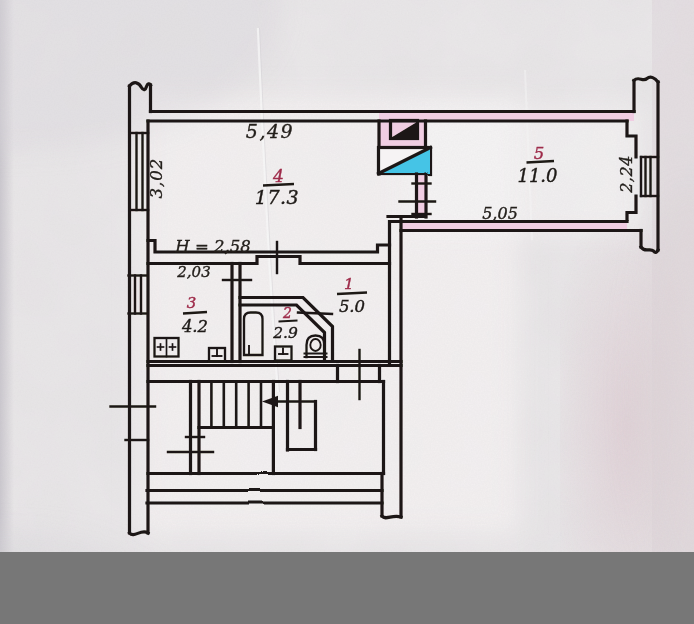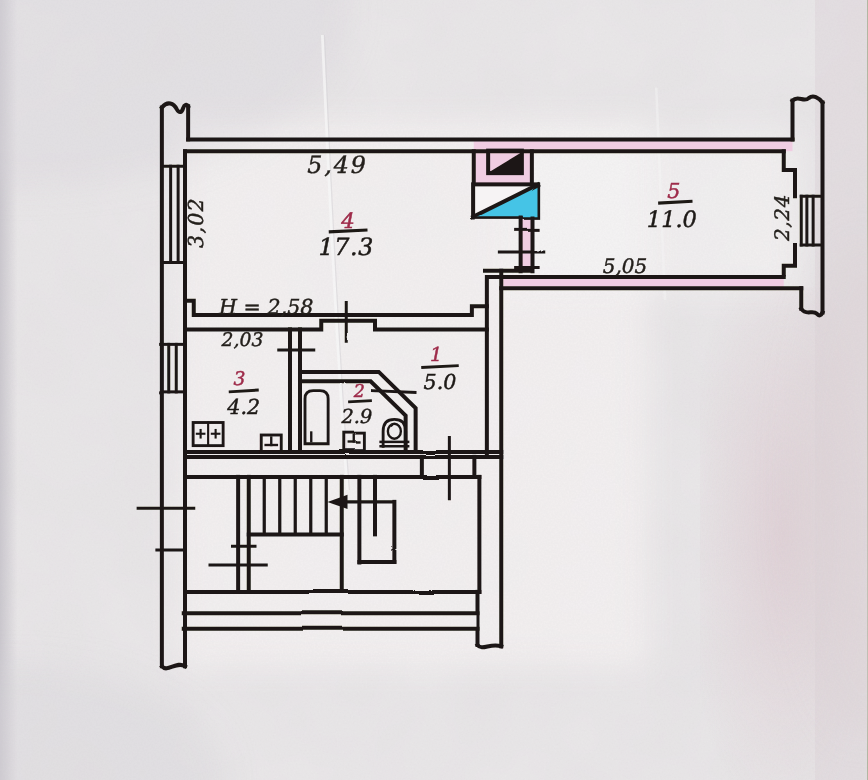--- a/index.html
+++ b/index.html
@@ -1,16 +1,16 @@
 <!DOCTYPE html>
 <html><head>
 <meta charset="utf-8">
 <style>
   html,body{margin:0;padding:0;background:#777;}
-  #stage{position:relative;width:694px;height:624px;overflow:hidden;background:#bef264;}
+  #stage{position:relative;width:694px;height:552px;overflow:hidden;background:#ef4444;}
   svg{display:block;}
   text{font-family:"DejaVu Serif","Liberation Serif",serif;font-style:italic;}
   .dim{fill:#24201c;stroke:#24201c;stroke-width:0.35;}
   .area{fill:#1e1a17;stroke:#1e1a17;stroke-width:0.4;}
   .rednum{fill:#9e2b4a;stroke:#9e2b4a;stroke-width:0.4;}
 </style>
 </head>
 <body>
 
 <div id="stage">

